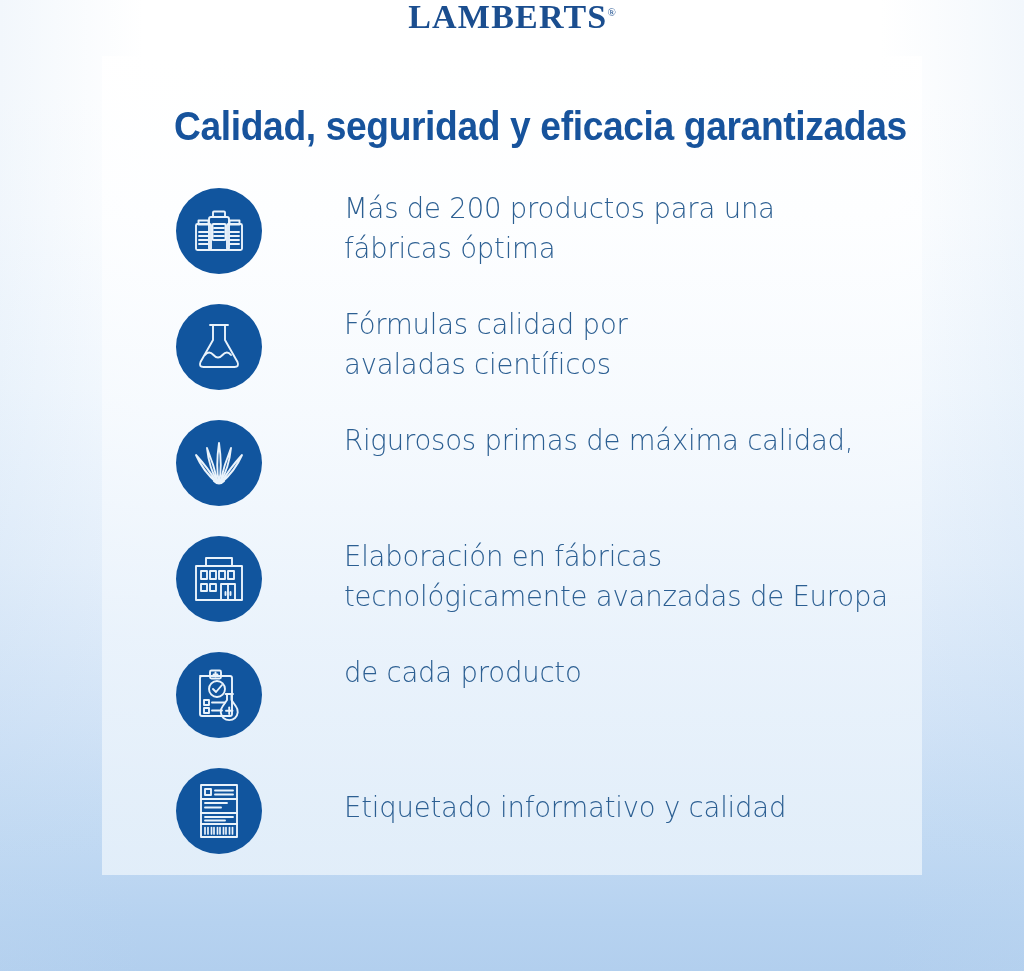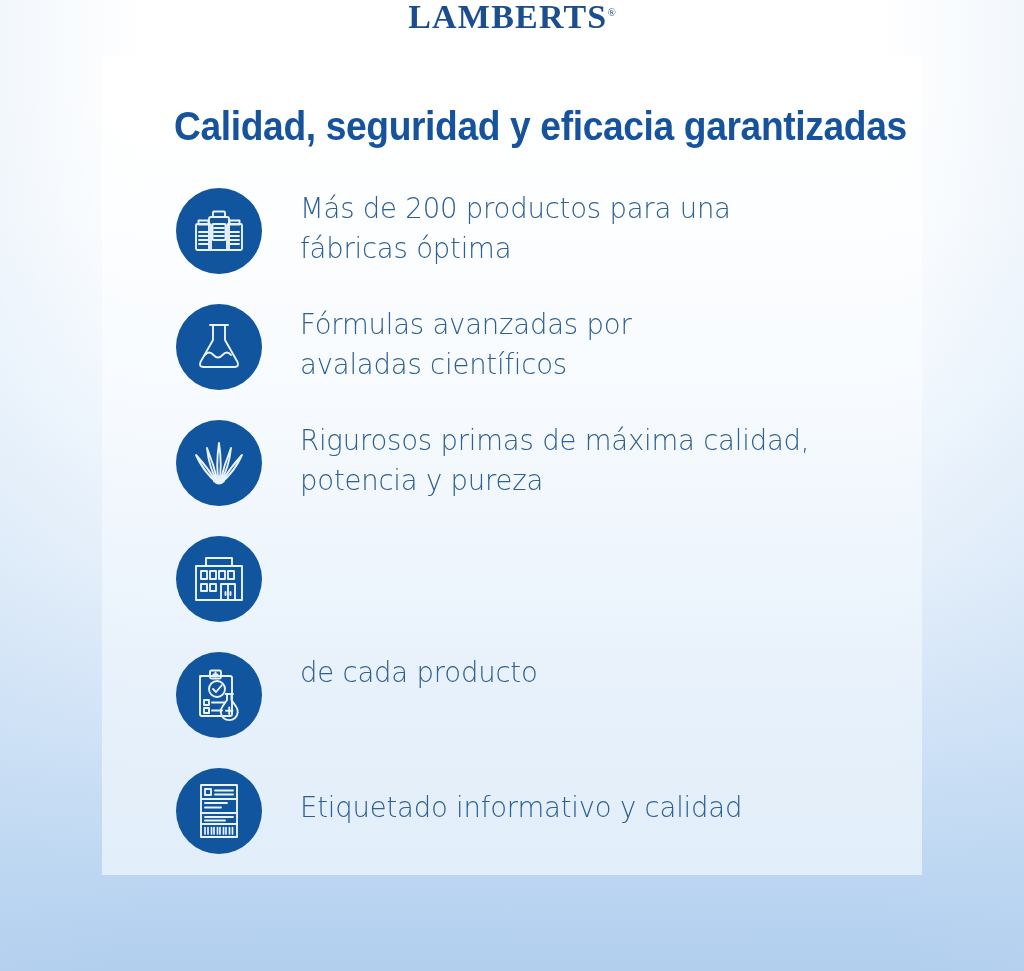--- a/index.html
+++ b/index.html
@@ -114,20 +114,21 @@
     position: absolute;
     left: 176px;
     top: 184px;
     width: 760px;
     z-index: 5;
   }
   .feature {
     display: flex;
     align-items: flex-start;
     height: 116px;
+    gap: 44px;
   }
   .feature-icon {
     flex: 0 0 auto;
     width: 86px;
     height: 86px;
     border-radius: 50%;
     background: #11559e;
     display: flex;
     align-items: center;
     justify-content: center;
@@ -205,21 +206,21 @@
 
     <div class="feature">
       <div class="feature-icon">
         <svg width="50" height="54" viewBox="0 0 50 54" fill="none" stroke="#eaf3fb" stroke-width="1.9" stroke-linejoin="round" stroke-linecap="round">
           <line x1="16" y1="5" x2="34" y2="5"></line>
           <path d="M19 5 L19 20 L6.5 42 Q4.5 47 9.5 47 L40.5 47 Q45.5 47 43.5 42 L31 20 L31 5"></path>
           <path d="M11 35 Q15 30 19.5 35 Q24 40 28.5 35 Q33 30 37 35"></path>
         </svg>
       </div>
       <div class="feature-text">
-        <span class="line">Fórmulas avanzadas por</span>
+        <span class="line">Fórmulas calidad por</span>
         <span class="line">avaladas científicos</span>
       </div>
     </div>
 
     <div class="feature">
       <div class="feature-icon">
         <svg width="58" height="52" viewBox="0 0 58 52" fill="none" stroke="#eaf3fb" stroke-width="1.9" stroke-linejoin="round" stroke-linecap="round">
 
           <path d="M29 46 Q25.5 30 29 6 Q32.5 30 29 46 Z"></path>
 
@@ -229,21 +230,20 @@
 
           <path d="M27 46 Q13 34 6 18 Q18 31 27 46 Z"></path>
 
           <path d="M31 46 Q45 34 52 18 Q40 31 31 46 Z"></path>
 
           <path d="M24 44 Q29 49 34 44"></path>
         </svg>
       </div>
       <div class="feature-text">
         <span class="line">Rigurosos primas de máxima calidad,</span>
-        <span class="line">potencia y pureza</span>
       </div>
     </div>
 
     <div class="feature">
       <div class="feature-icon">
         <svg width="56" height="50" viewBox="0 0 56 50" fill="none" stroke="#eaf3fb" stroke-width="1.9" stroke-linejoin="round" stroke-linecap="round">
 
           <rect x="15" y="4" width="26" height="8"></rect>
 
           <rect x="5" y="12" width="46" height="34"></rect>
@@ -254,20 +254,24 @@
           <rect x="37" y="17" width="6" height="8"></rect>
 
           <rect x="10" y="30" width="6" height="7"></rect>
           <rect x="19" y="30" width="6" height="7"></rect>
 
           <rect x="30" y="30" width="14" height="16"></rect>
           <line x1="37" y1="30" x2="37" y2="46"></line>
           <line x1="34.5" y1="38" x2="34.5" y2="41"></line>
           <line x1="39.5" y1="38" x2="39.5" y2="41"></line>
         </svg>
+      </div>
+      <div class="feature-text">
+        <span class="line">Elaboración en fábricas</span>
+        <span class="line">tecnológicamente avanzadas de Europa</span>
       </div>
     </div>
 
     <div class="feature">
       <div class="feature-icon">
         <svg width="54" height="56" viewBox="0 0 54 56" fill="none" stroke="#eaf3fb" stroke-width="1.9" stroke-linejoin="round" stroke-linecap="round">
 
           <path d="M8 9 H38 A2 2 0 0 1 40 11 V47 A2 2 0 0 1 38 49 H10 A2 2 0 0 1 8 47 V11 A2 2 0 0 1 10 9 Z"></path>
 
           <rect x="18" y="3.5" width="11" height="8" rx="1.5"></rect>

